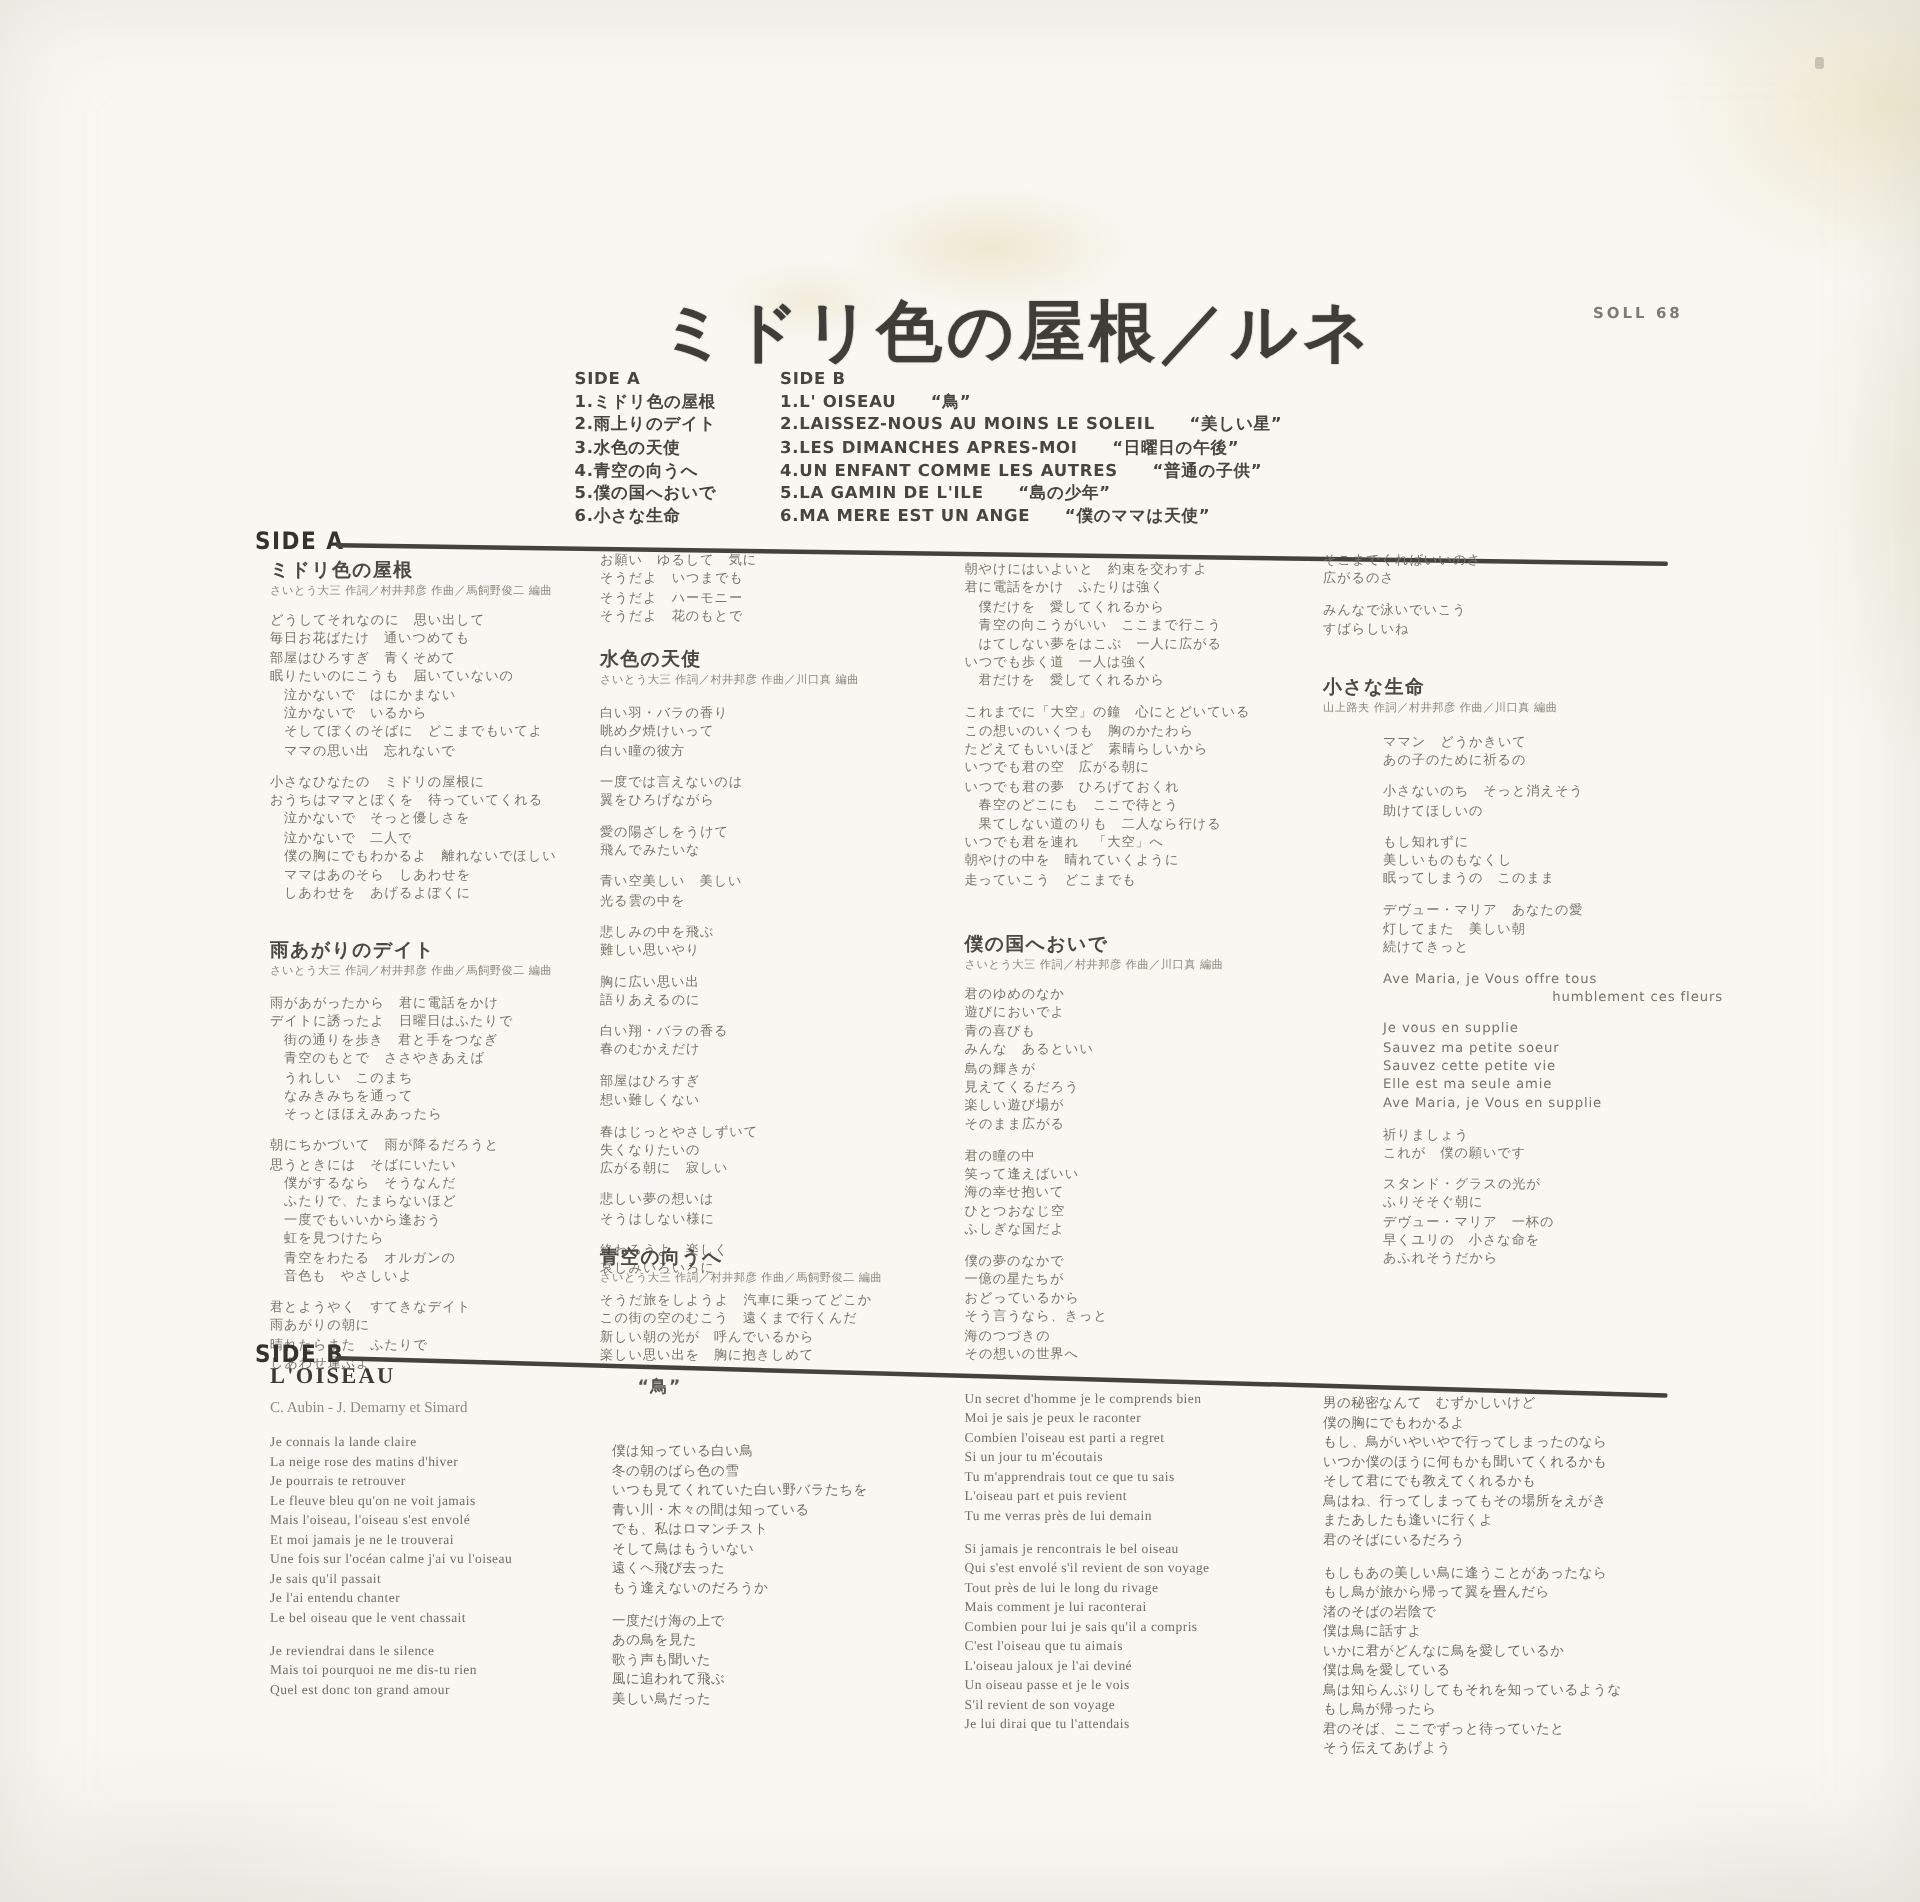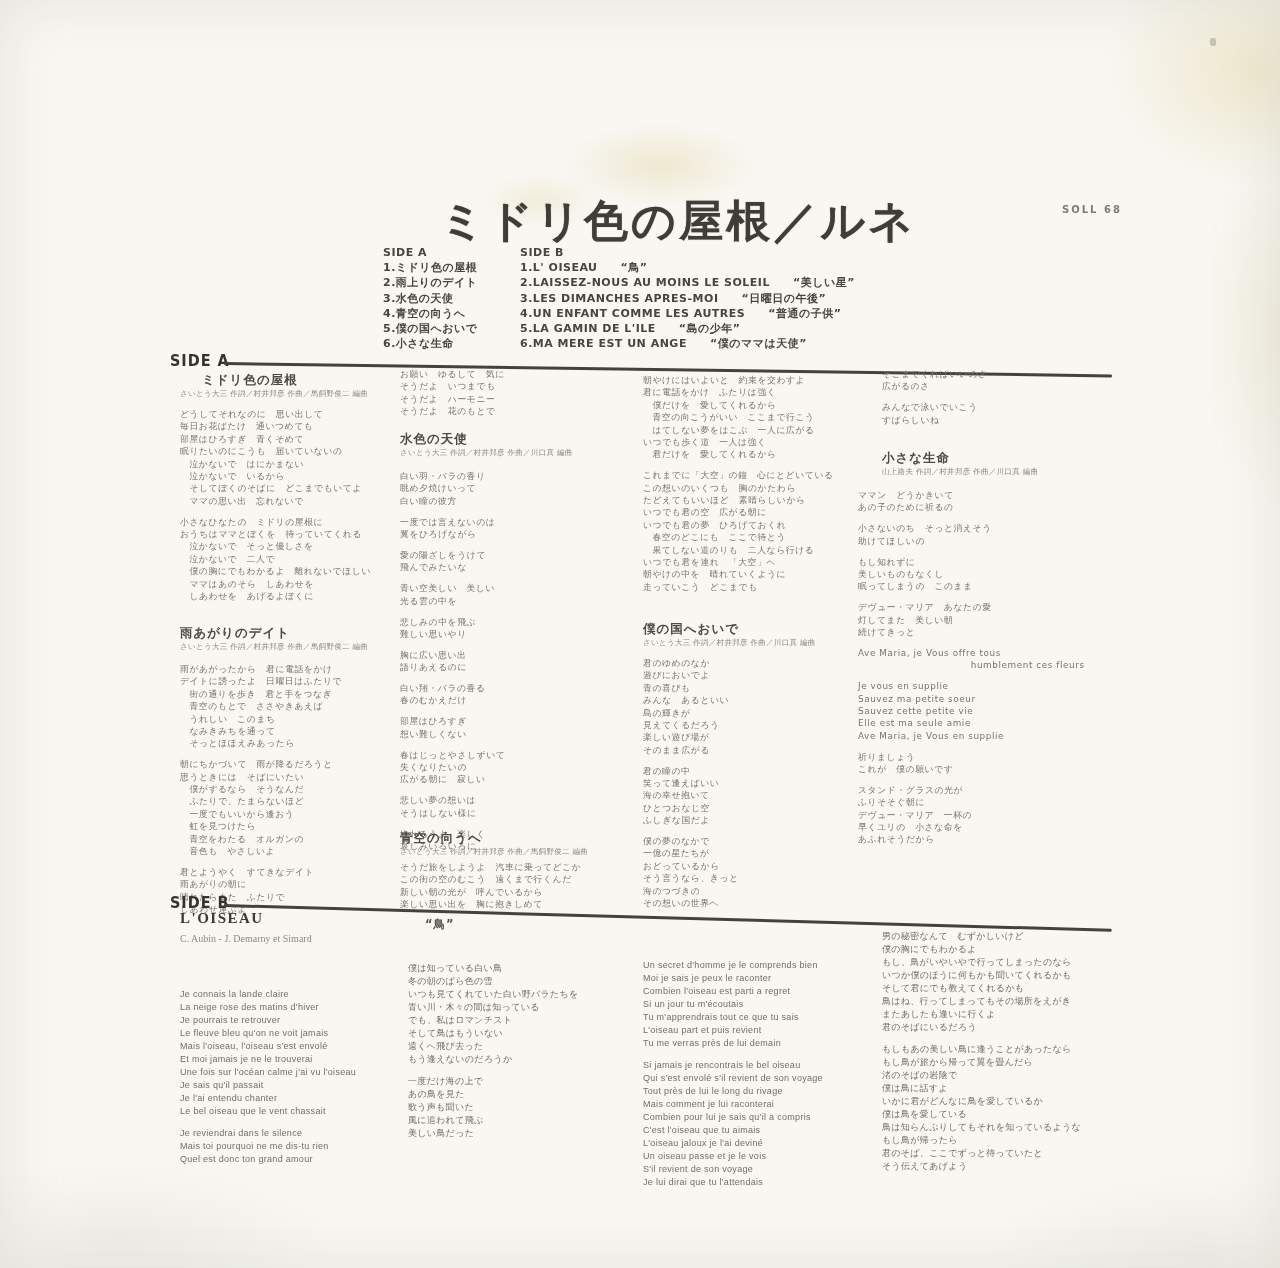--- a/index.html
+++ b/index.html
@@ -32,21 +32,21 @@
     font-stretch:condensed;white-space:pre;}
   .rule{height:2.5px;background:#44423c;transform-origin:left center;border-radius:1px;}
   .song-title{font-size:12.5px;font-weight:700;color:#4b4943;letter-spacing:1px;white-space:pre;}
   .credits{font-size:7.5px;color:#8b887d;letter-spacing:.3px;white-space:pre;}
   .lyrics .line{height:12.4px;line-height:12.4px;font-size:8.8px;color:#777469;
     letter-spacing:.6px;white-space:pre;}
   .lyrics .line.gap{height:8.5px;}
   .lyrics-b .line{height:13px;line-height:13px;font-size:9px;color:#716e64;
     letter-spacing:.3px;white-space:pre;}
   .lyrics-b .line.gap{height:9px;}
-  .serif{font-family:Liberation Sans, sans-serif;margin-top:33px;}
+  .serif{font-family:Liberation Serif, serif;}
   .loiseau-title{font-size:15px;font-weight:700;color:#3b3a35;letter-spacing:1.5px;
     font-family:"Liberation Serif", serif;white-space:pre;}
   .loiseau-credits{font-size:10px;color:#8d8a7f;white-space:pre;
     font-family:"Liberation Serif", serif;}
   .tori-title{font-size:11.5px;font-weight:700;color:#56544c;letter-spacing:1px;white-space:pre;}
   .speck{width:6px;height:8px;background:rgba(120,118,110,.35);border-radius:2px;}
 </style>
 </head>
 <body>
 
@@ -78,21 +78,21 @@
         <div class="line">3.LES DIMANCHES APRES-MOI　　“日曜日の午後”</div>
         <div class="line">4.UN ENFANT COMME LES AUTRES　　“普通の子供”</div>
         <div class="line">5.LA GAMIN DE L'ILE　　“島の少年”</div>
         <div class="line">6.MA MERE EST UN ANGE　　“僕のママは天使”</div>
       </div>
   </div>
 
   <div class="abs side-label" style="left:170px;top:351px;">SIDE A</div>
   <div class="abs rule" style="left:224px;top:362px;width:888px;transform:rotate(0.8deg);"></div>
 
-  <div class="abs song-title" style="left:180px;top:372px;margin-left:22px;">ミドリ色の屋根</div>
+  <div class="abs song-title" style="left:180px;top:372px;">ミドリ色の屋根</div>
   <div class="abs credits" style="left:180px;top:389px;">さいとう大三 作詞／村井邦彦 作曲／馬飼野俊二 編曲</div>
   <div class="abs lyrics" style="left:180px;top:408px;width:215px;">
       <div class="line">どうしてそれなのに　思い出して</div>
       <div class="line">毎日お花ばたけ　通いつめても</div>
       <div class="line">部屋はひろすぎ　青くそめて</div>
       <div class="line">眠りたいのにこうも　届いていないの</div>
       <div class="line">　泣かないで　はにかまない</div>
       <div class="line">　泣かないで　いるから</div>
       <div class="line">　そしてぼくのそばに　どこまでもいてよ</div>
       <div class="line">　ママの思い出　忘れないで</div>
@@ -237,21 +237,21 @@
       <div class="line">僕の夢のなかで</div>
       <div class="line">一億の星たちが</div>
       <div class="line">おどっているから</div>
       <div class="line">そう言うなら、きっと</div>
       <div class="line">海のつづきの</div>
       <div class="line">その想いの世界へ</div>
     </div>
 
   <div class="abs song-title" style="left:882px;top:450px;">小さな生命</div>
   <div class="abs credits" style="left:882px;top:467px;">山上路夫 作詞／村井邦彦 作曲／川口真 編曲</div>
-  <div class="abs lyrics" style="left:858px;top:489px;width:250px;">
+  <div class="abs lyrics" style="left:922px;top:489px;width:250px;">
       <div class="line">ママン　どうかきいて</div>
       <div class="line">あの子のために祈るの</div>
       <div class="line gap">&nbsp;</div>
       <div class="line">小さないのち　そっと消えそう</div>
       <div class="line">助けてほしいの</div>
       <div class="line gap">&nbsp;</div>
       <div class="line">もし知れずに</div>
       <div class="line">美しいものもなくし</div>
       <div class="line">眠ってしまうの　このまま</div>
       <div class="line gap">&nbsp;</div>

